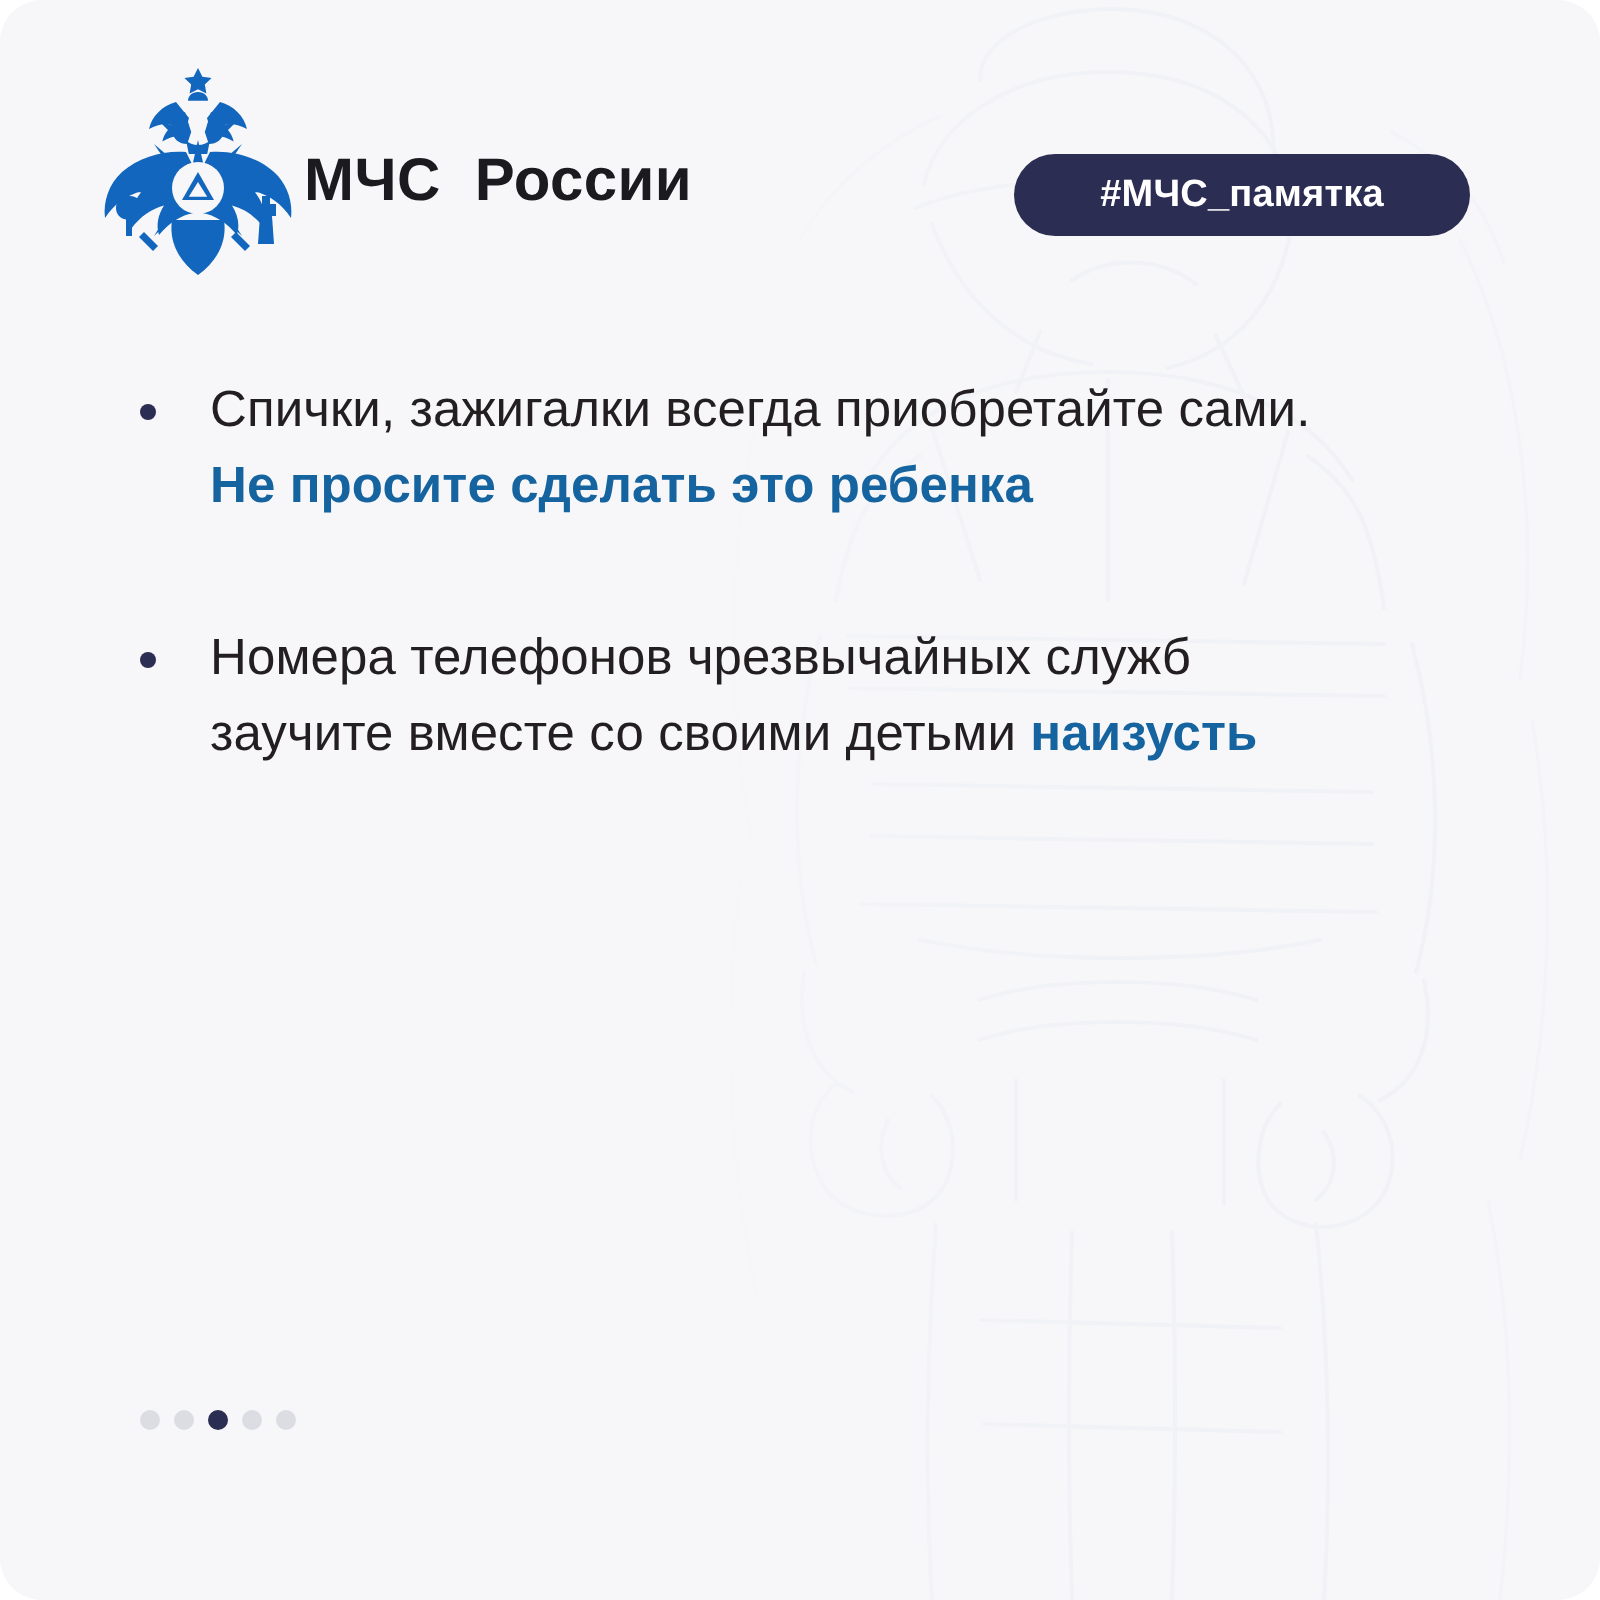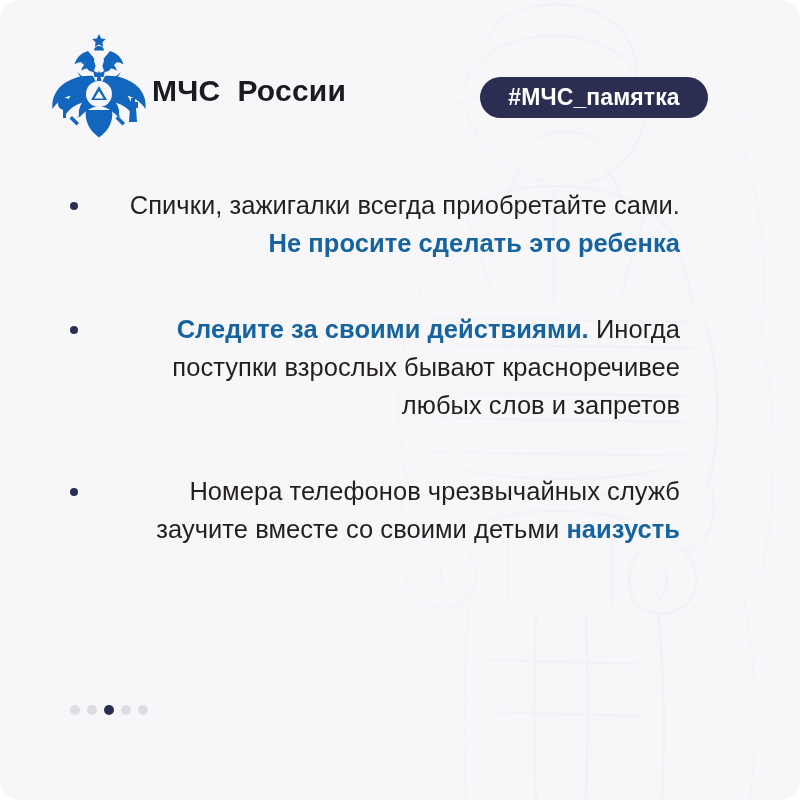--- a/index.html
+++ b/index.html
@@ -103,49 +103,48 @@
     font-size: 30px;
     font-weight: bold;
     color: #1b1b1f;
     letter-spacing: 0.2px;
     white-space: pre;
     line-height: 1.1;
   }
 
   #hashtag-badge {
     position: absolute;
-    left: 480px;
+    left: 507px;
     top: 77px;
     width: 228px;
     height: 41px;
     border-radius: 21px;
     background: #2b2d52;
     color: #ffffff;
-    font-size: 23px;
+    font-size: 19px;
     font-weight: bold;
     display: flex;
     align-items: center;
     justify-content: center;
     letter-spacing: 0.1px;
     box-sizing: border-box;
   }
 
   
   #tips {
     position: absolute;
     left: 0;
     top: 186px;
     width: 680px;
   }
 
   .tip {
     position: relative;
     padding-left: 105px;
     margin-bottom: 48px;
-    text-align: right;
   }
   .tip:last-child { margin-bottom: 16px; }
 
   .tip-bullet {
     position: absolute;
     left: 70px;
     top: 16px;
     width: 8px;
     height: 8px;
     border-radius: 50%;
@@ -318,24 +317,20 @@
       </div>
     </div>
 
     <div id="tips">
 
       <div class="tip">
         <span class="tip-bullet"></span>
         <div class="tip-body"><span>Спички, зажигалки всегда приобретайте сами. </span><span class="hl">Не просите сделать это ребенка</span></div>
       </div>
 
-      <div class="tip">
-        <span class="tip-bullet"></span>
-        <div class="tip-body"><span class="hl">Следите за своими действиями.</span><span> Иногда поступки взрослых бывают красноречивее любых слов и запретов</span></div>
-      </div>
 
       <div class="tip">
         <span class="tip-bullet"></span>
         <div class="tip-body"><span>Номера телефонов чрезвычайных служб заучите вместе со своими детьми </span><span class="hl">наизусть</span></div>
       </div>
 
     </div>
 
     <div id="pagination">
         <span class="page-dot"></span>

